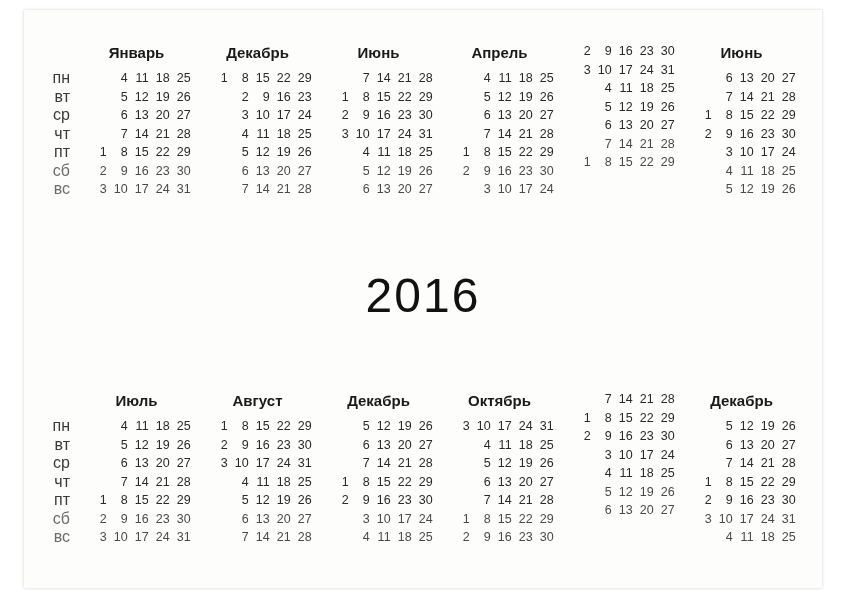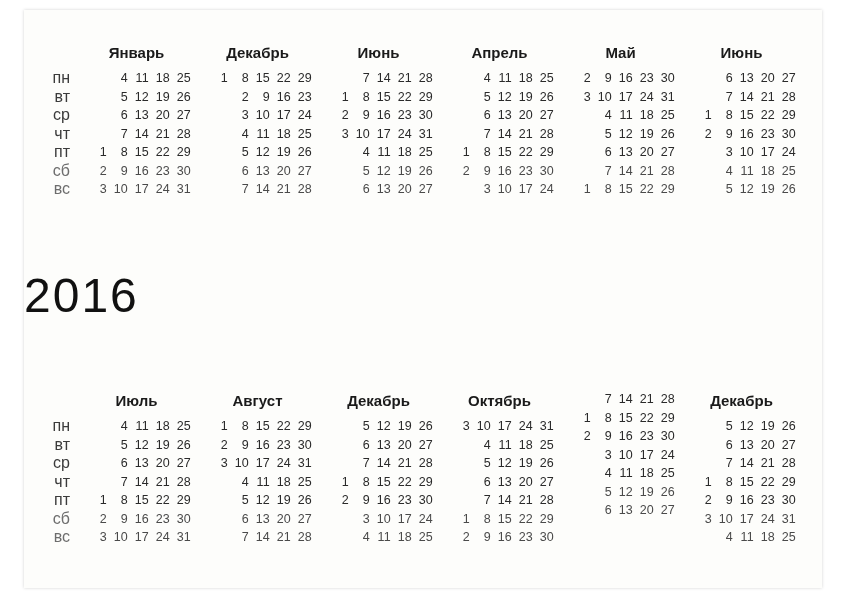--- a/index.html
+++ b/index.html
@@ -84,20 +84,21 @@
     width: 21px;
     text-align: right;
   }
   .week-row .num.blank { color: transparent; }
 
   .year {
     position: absolute;
     left: 0;
     right: 0;
     top: 258px;
+    text-align: center;
     font-size: 48px;
     font-weight: normal;
     color: #111111;
     letter-spacing: 2px;
   }
 </style>
 </head>
 <body>
 
 <div class="card">
@@ -148,21 +149,20 @@
             <div class="month-name">Апрель</div>
             <div class="week-row"><span class="num blank">&nbsp;</span><span class="num">4</span><span class="num">11</span><span class="num">18</span><span class="num">25</span></div>
             <div class="week-row"><span class="num blank">&nbsp;</span><span class="num">5</span><span class="num">12</span><span class="num">19</span><span class="num">26</span></div>
             <div class="week-row"><span class="num blank">&nbsp;</span><span class="num">6</span><span class="num">13</span><span class="num">20</span><span class="num">27</span></div>
             <div class="week-row"><span class="num blank">&nbsp;</span><span class="num">7</span><span class="num">14</span><span class="num">21</span><span class="num">28</span></div>
             <div class="week-row"><span class="num">1</span><span class="num">8</span><span class="num">15</span><span class="num">22</span><span class="num">29</span></div>
             <div class="week-row weekend"><span class="num">2</span><span class="num">9</span><span class="num">16</span><span class="num">23</span><span class="num">30</span></div>
             <div class="week-row weekend"><span class="num">3</span><span class="num">10</span><span class="num">17</span><span class="num">24</span></div>
           </div>
           <div class="month">
-            <div class="month-name">Май</div>
             <div class="week-row"><span class="num">2</span><span class="num">9</span><span class="num">16</span><span class="num">23</span><span class="num">30</span></div>
             <div class="week-row"><span class="num">3</span><span class="num">10</span><span class="num">17</span><span class="num">24</span><span class="num">31</span></div>
             <div class="week-row"><span class="num">4</span><span class="num">11</span><span class="num">18</span><span class="num">25</span></div>
             <div class="week-row"><span class="num">5</span><span class="num">12</span><span class="num">19</span><span class="num">26</span></div>
             <div class="week-row"><span class="num">6</span><span class="num">13</span><span class="num">20</span><span class="num">27</span></div>
             <div class="week-row weekend"><span class="num">7</span><span class="num">14</span><span class="num">21</span><span class="num">28</span></div>
             <div class="week-row weekend"><span class="num">1</span><span class="num">8</span><span class="num">15</span><span class="num">22</span><span class="num">29</span></div>
           </div>
           <div class="month">
             <div class="month-name">Июнь</div>

